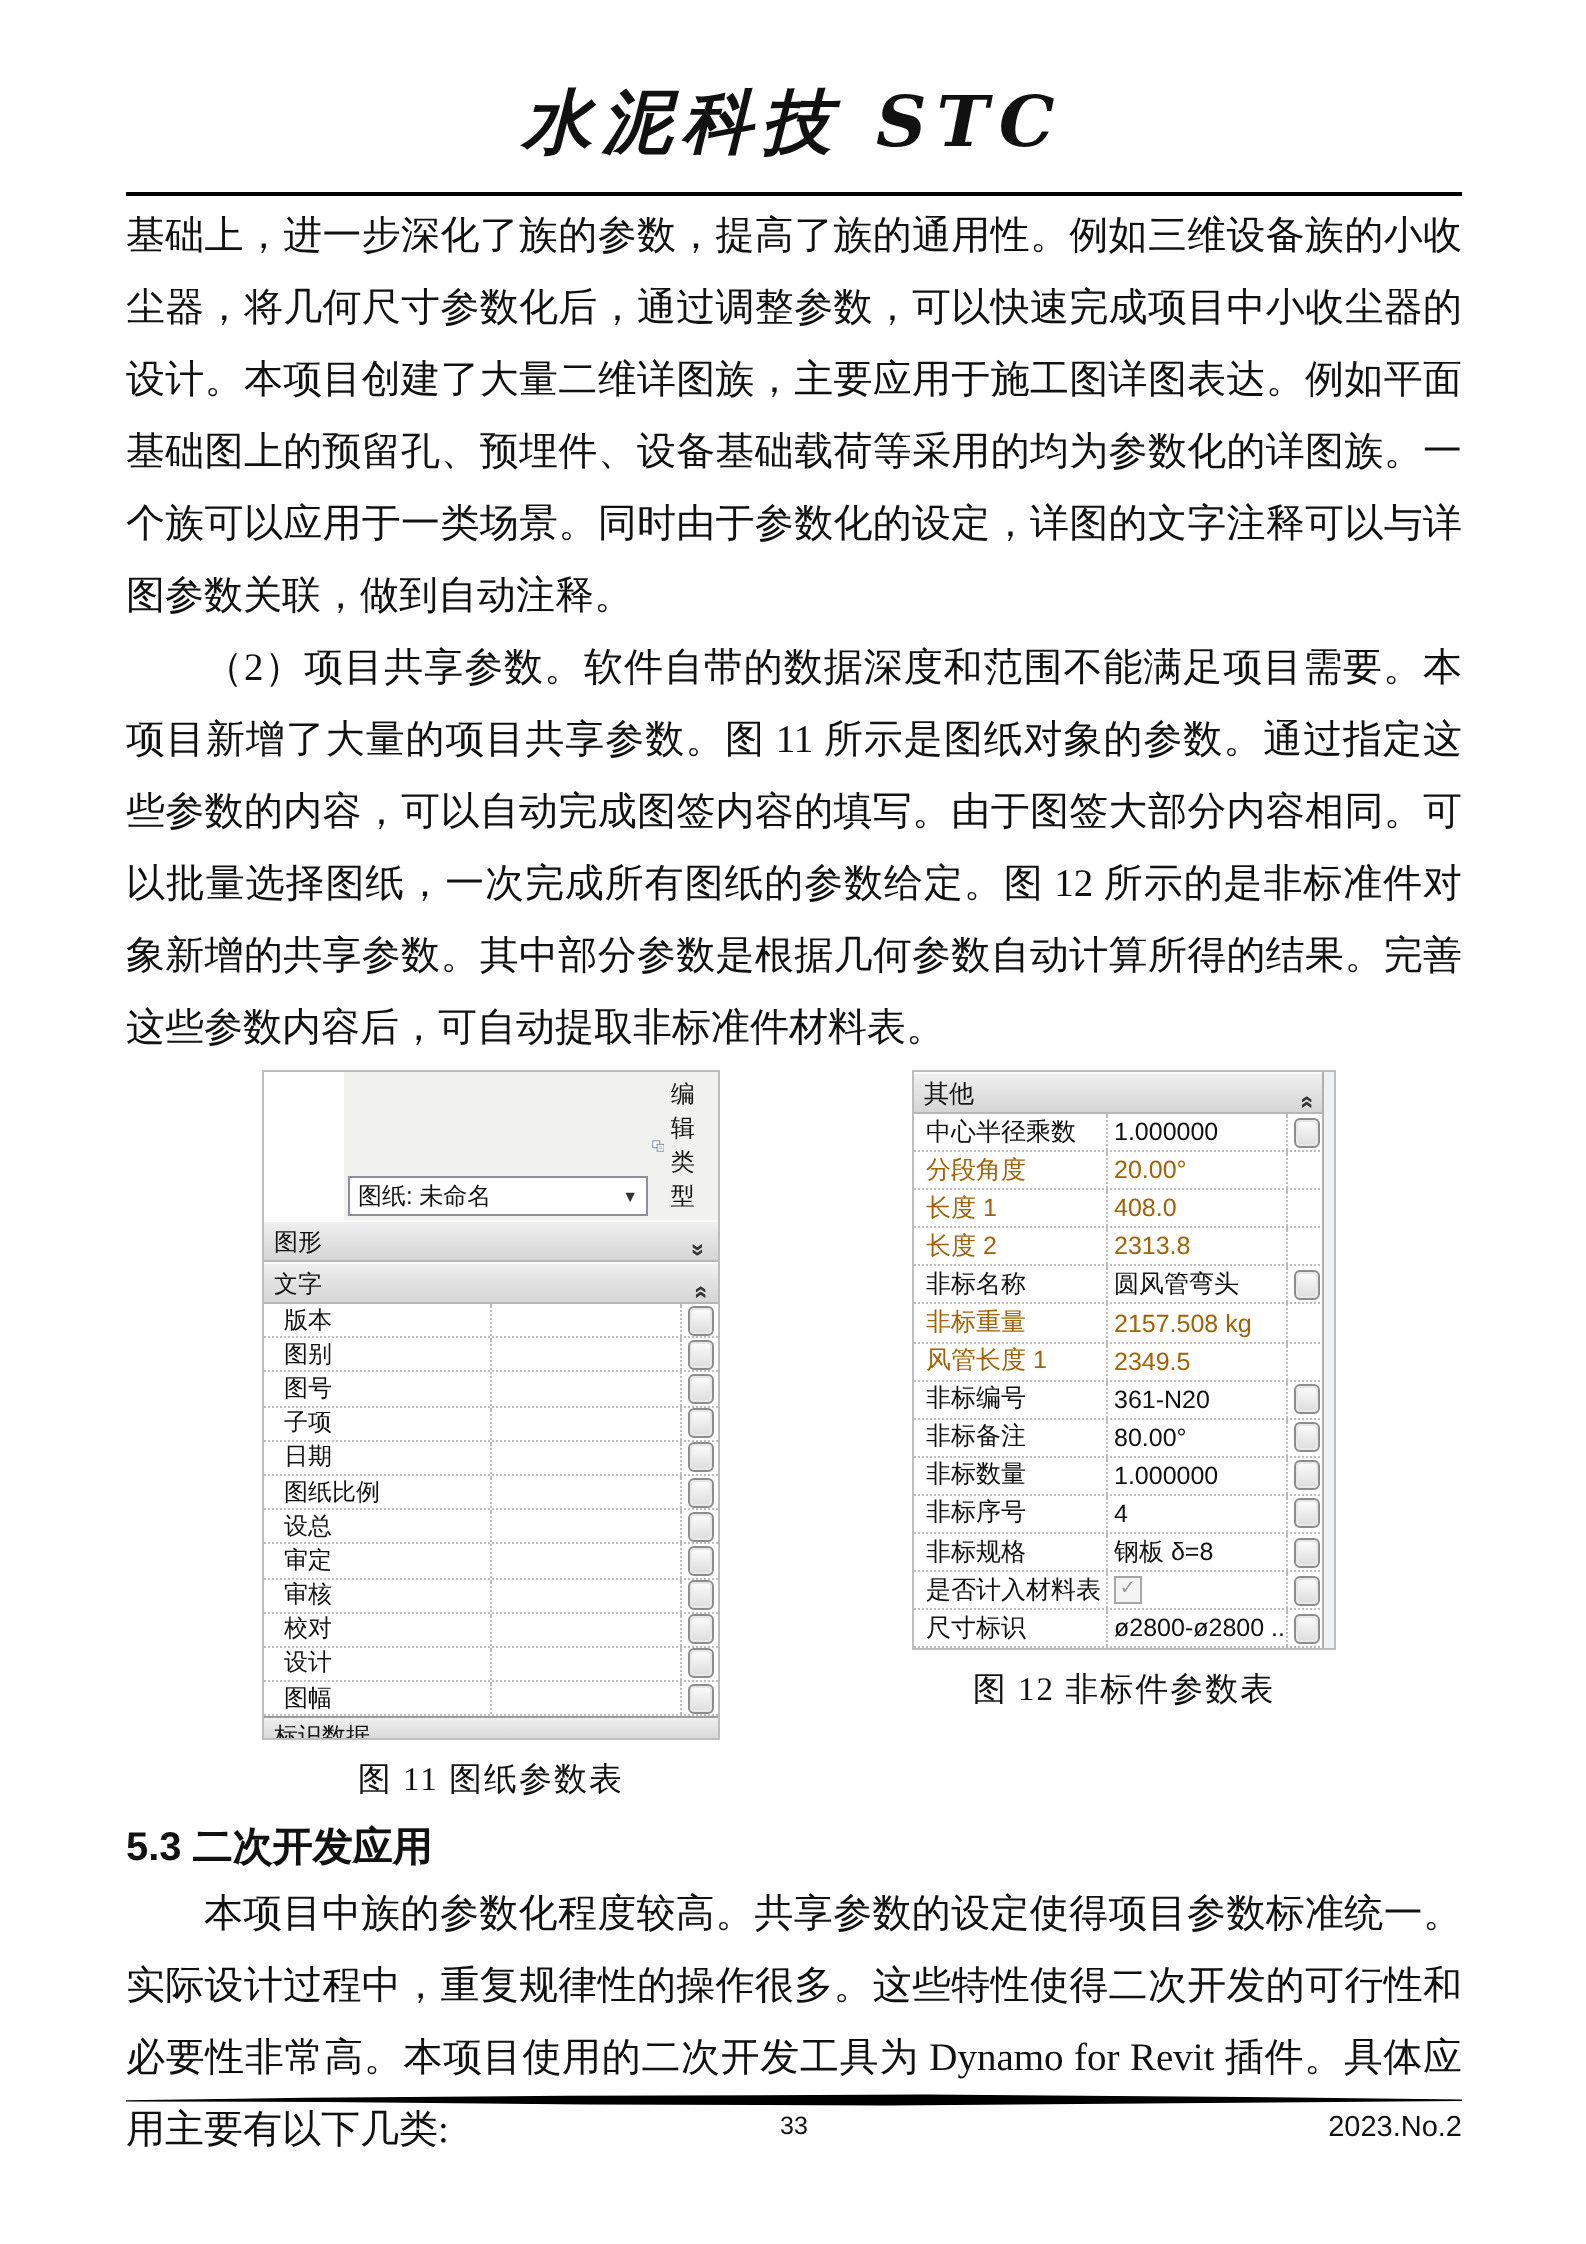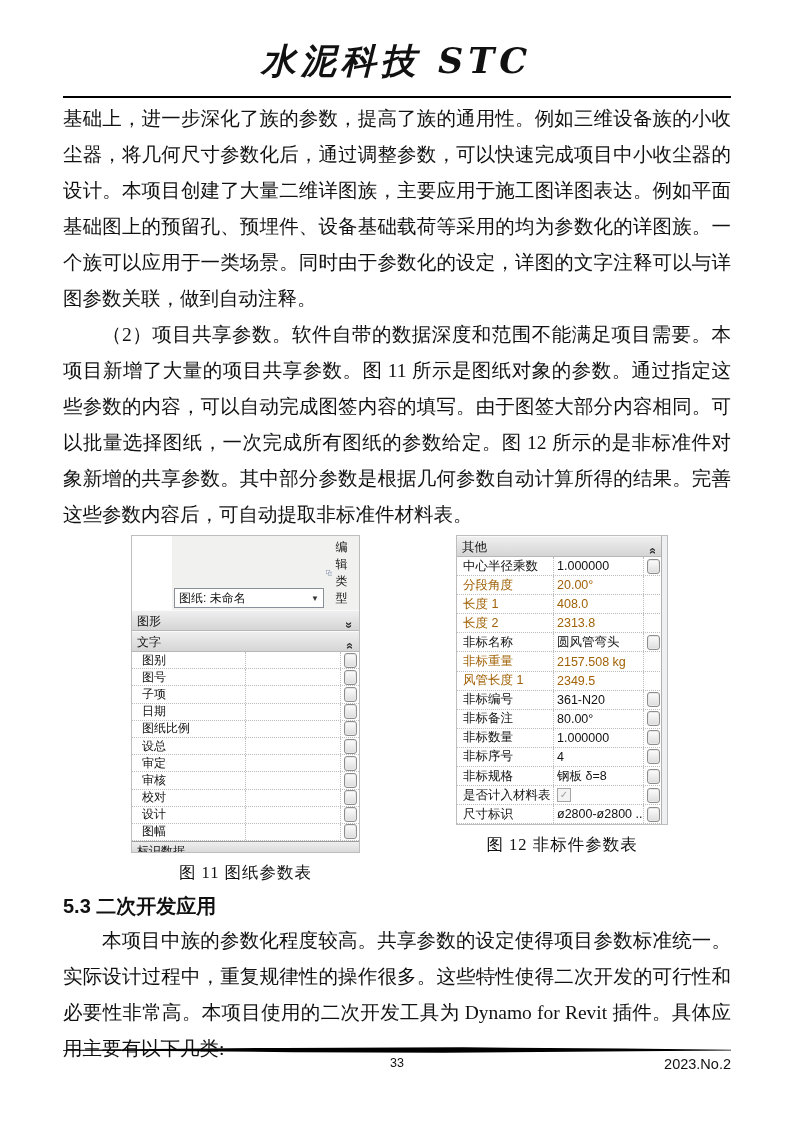--- a/index.html
+++ b/index.html
@@ -101,20 +101,27 @@
         <div class="sect">
           <span>图形</span>
           <span class="chev down">»</span>
         </div>
         <div class="sect">
           <span>文字</span>
           <span class="chev up">»</span>
         </div>
         <div id="fig11-rows">
             <div class="prow">
+              <div class="pname">版本</div>
+              <div class="pval"></div>
+              <div class="pbtncol">
+                <span class="pbtn"></span>
+              </div>
+            </div>
+            <div class="prow">
               <div class="pname">图别</div>
               <div class="pval"></div>
               <div class="pbtncol">
                 <span class="pbtn"></span>
               </div>
             </div>
             <div class="prow">
               <div class="pname">图号</div>
               <div class="pval"></div>
               <div class="pbtncol">

